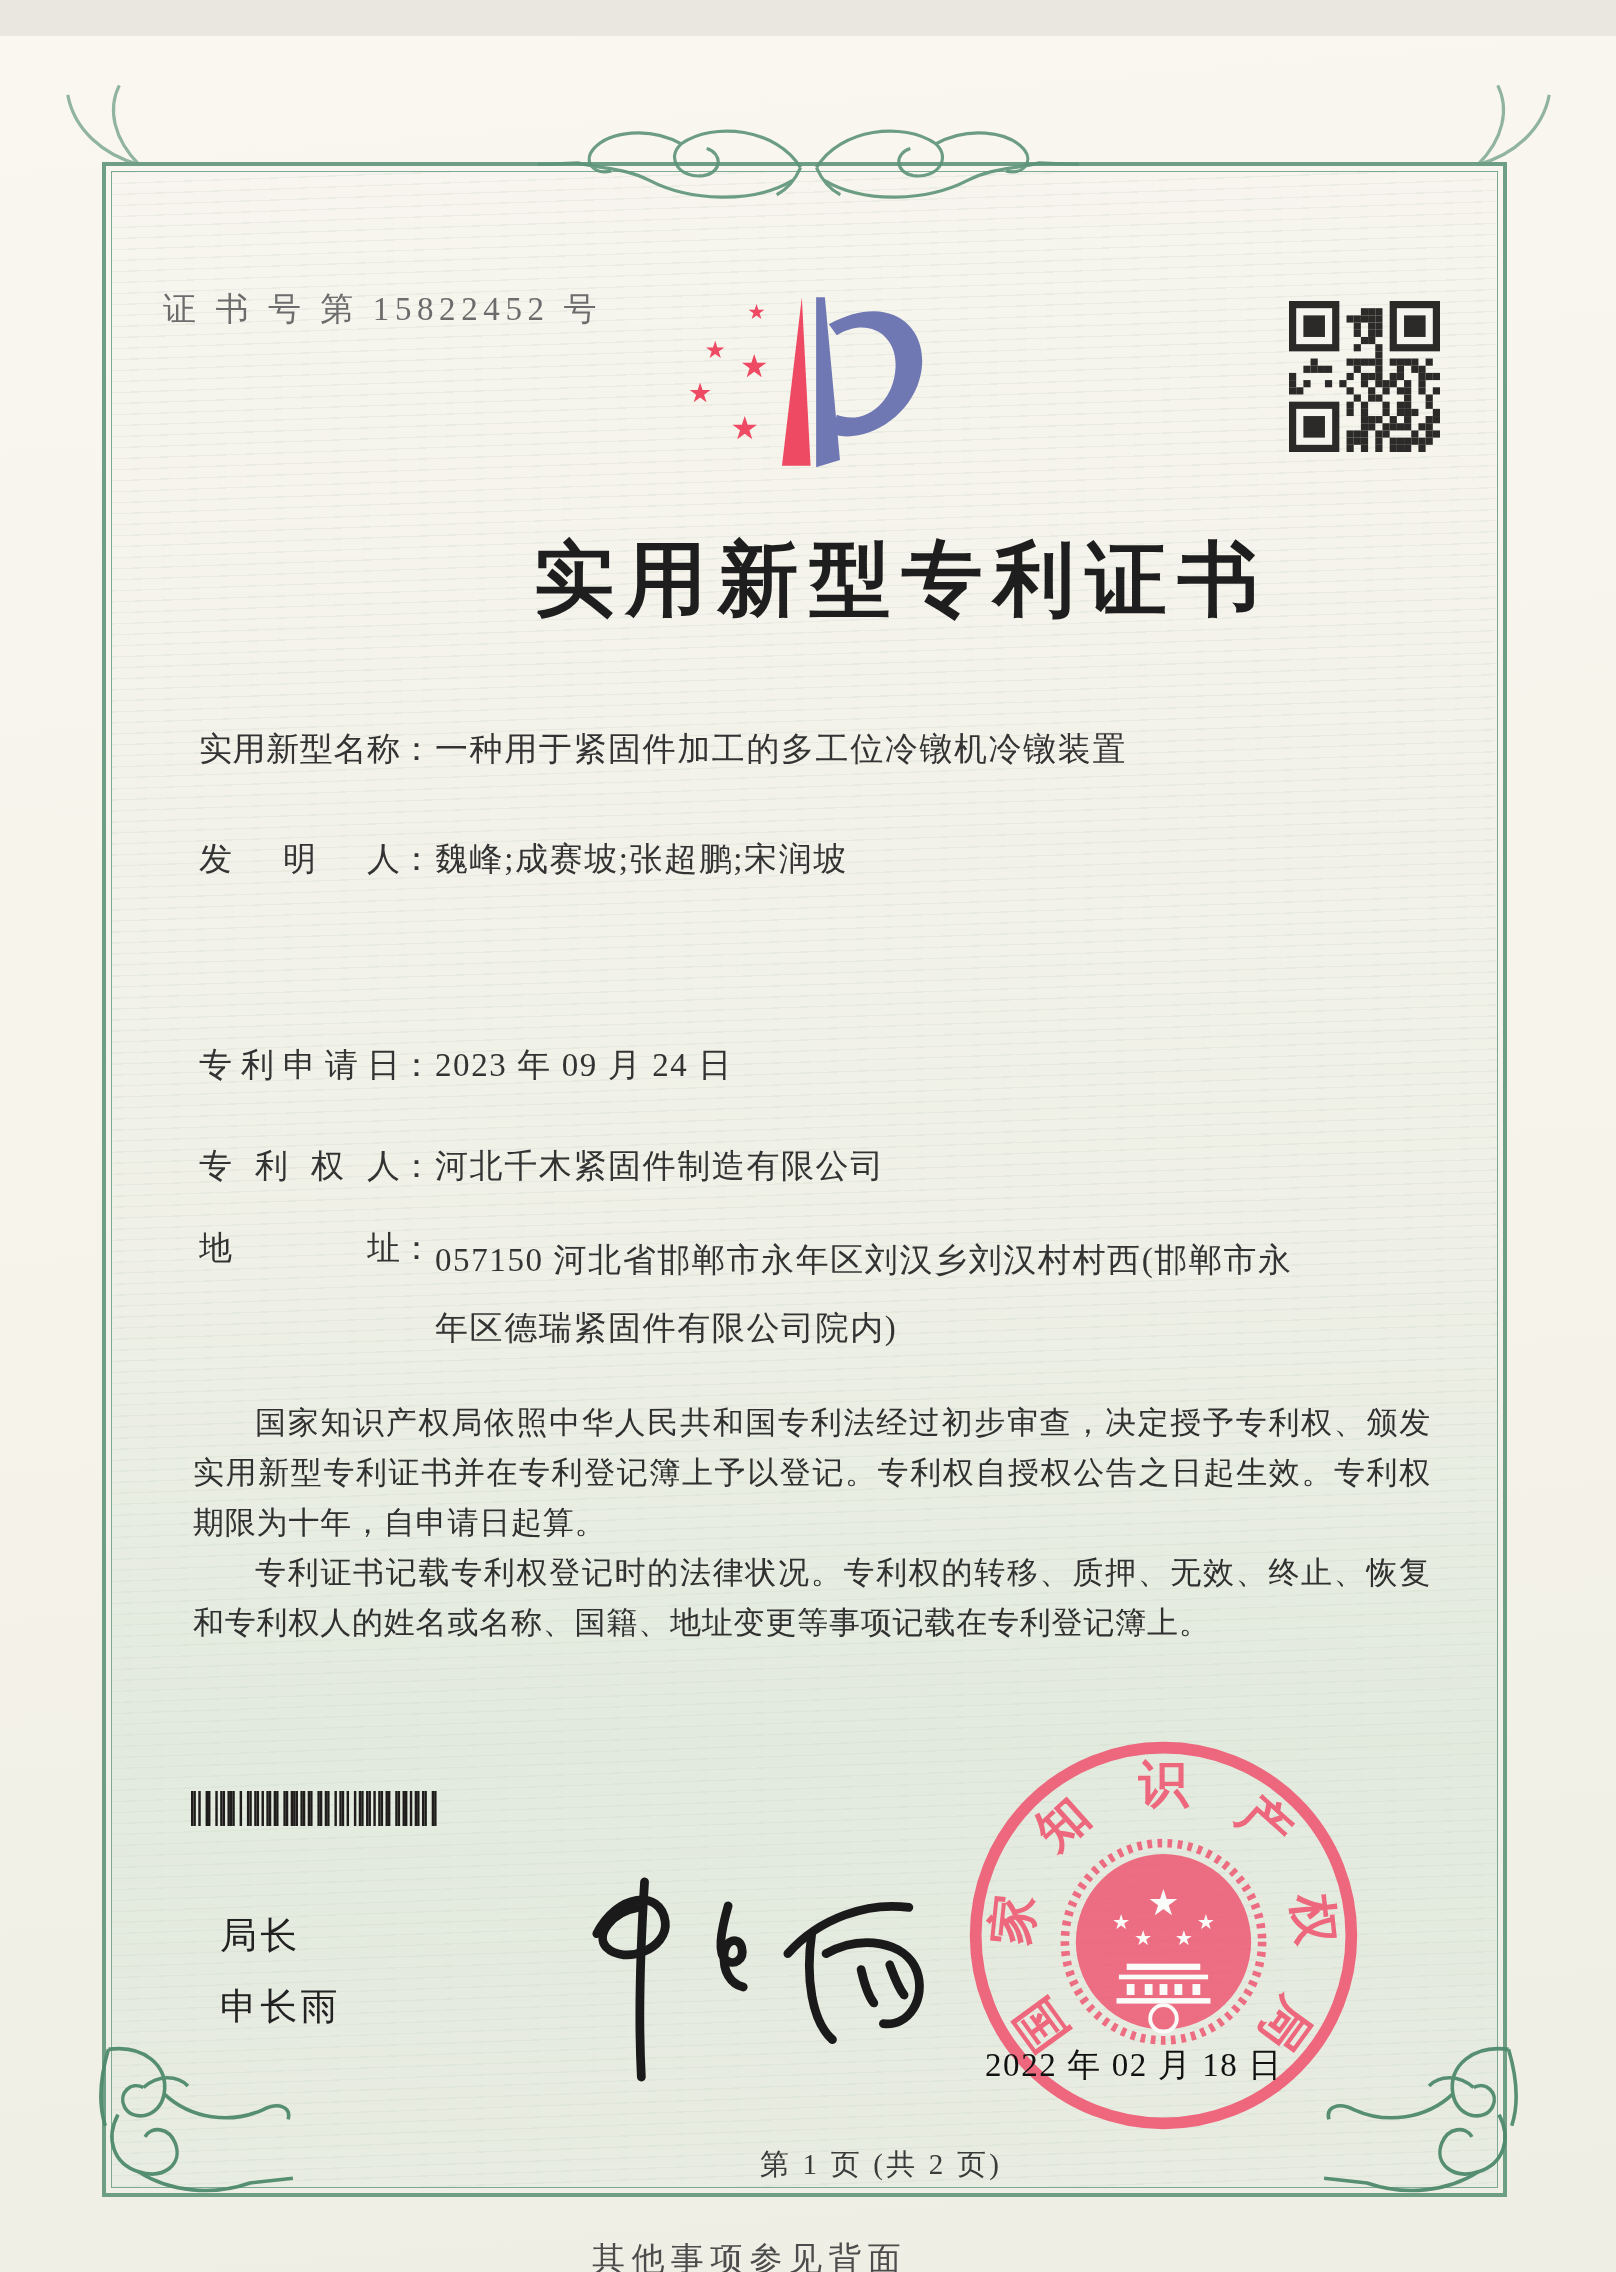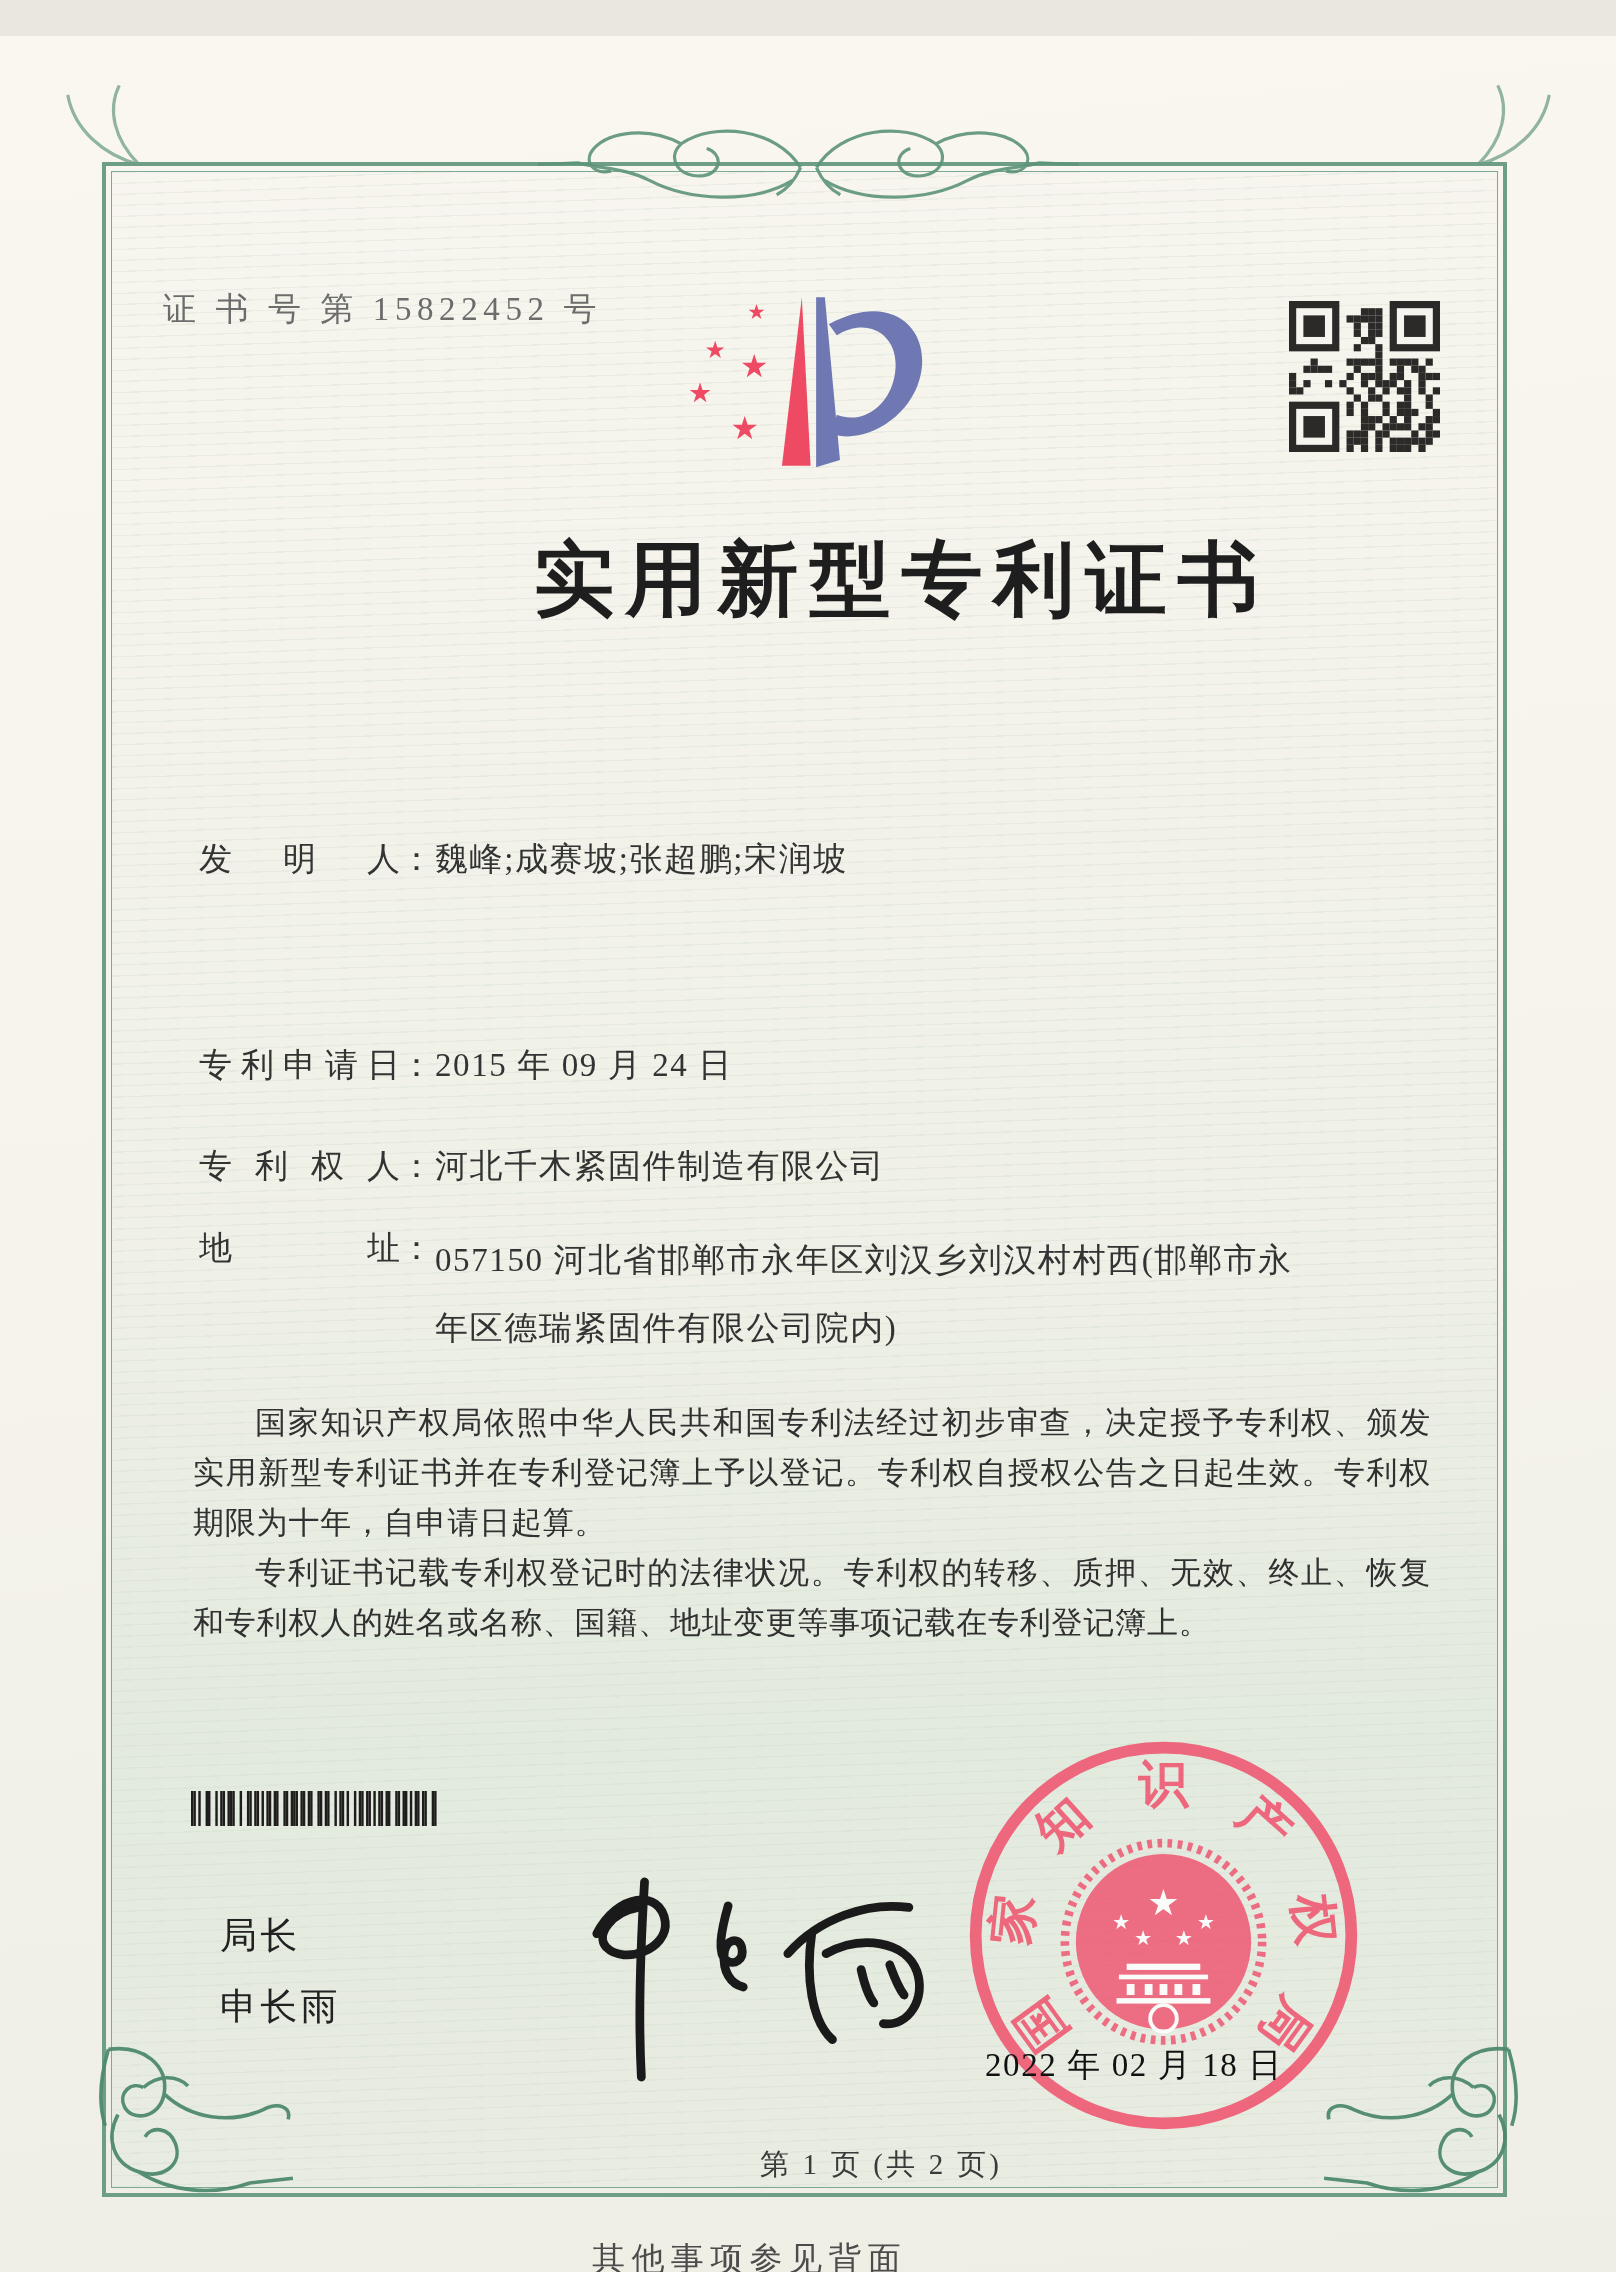--- a/index.html
+++ b/index.html
@@ -246,25 +246,28 @@
       <rect x="126" y="0" width="63" height="63" fill="#2b2a28"></rect>
       <rect x="135" y="9" width="45" height="45" fill="#f6f4ee"></rect>
       <rect x="144" y="18" width="27" height="27" fill="#2b2a28"></rect>
       <rect x="0" y="126" width="63" height="63" fill="#2b2a28"></rect>
       <rect x="9" y="135" width="45" height="45" fill="#f6f4ee"></rect>
       <rect x="18" y="144" width="27" height="27" fill="#2b2a28"></rect>
     </svg>
 
   <div class="abs title">实用新型专利证书</div>
 
+  <div class="abs field-row" style="top:691px;">
+    <span class="field-label">实用新型名称</span><span class="field-colon">：</span><span class="field-value">一种用于紧固件加工的多工位冷镦机冷镦装置</span>
+  </div>
   <div class="abs field-row" style="top:801px;">
     <span class="field-label">发明人</span><span class="field-colon">：</span><span class="field-value">魏峰;成赛坡;张超鹏;宋润坡</span>
   </div>
   <div class="abs field-row" style="top:1007px;">
-    <span class="field-label">专利申请日</span><span class="field-colon">：</span><span class="field-value">2015 年 09 月 24 日</span>
+    <span class="field-label">专利申请日</span><span class="field-colon">：</span><span class="field-value">2023 年 09 月 24 日</span>
   </div>
   <div class="abs field-row" style="top:1108px;">
     <span class="field-label">专利权人</span><span class="field-colon">：</span><span class="field-value">河北千木紧固件制造有限公司</span>
   </div>
   <div class="abs field-row" style="top:1190px;">
     <span class="field-label">地址</span><span class="field-colon">：</span><span class="field-value wrap">057150 河北省邯郸市永年区刘汉乡刘汉村村西(邯郸市永年区德瑞紧固件有限公司院内)</span>
   </div>
 
 
   <div class="abs para" style="top:1362px;">国家知识产权局依照中华人民共和国专利法经过初步审查，决定授予专利权、颁发实用新型专利证书并在专利登记簿上予以登记。专利权自授权公告之日起生效。专利权期限为十年，自申请日起算。</div>

